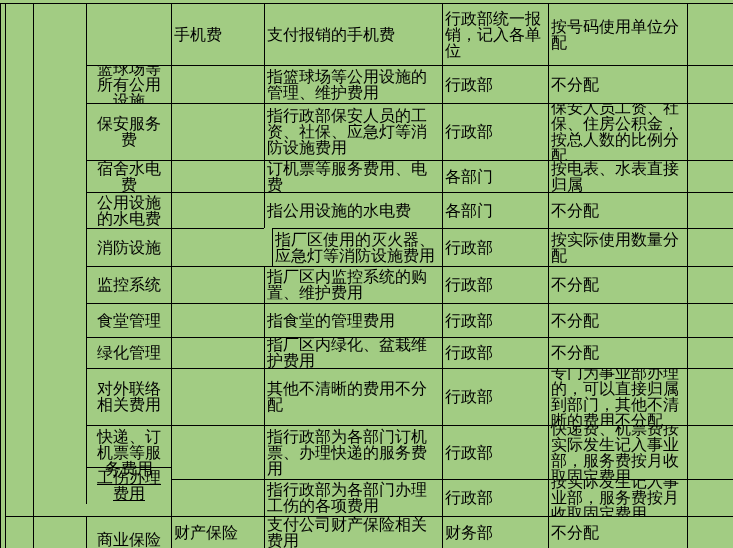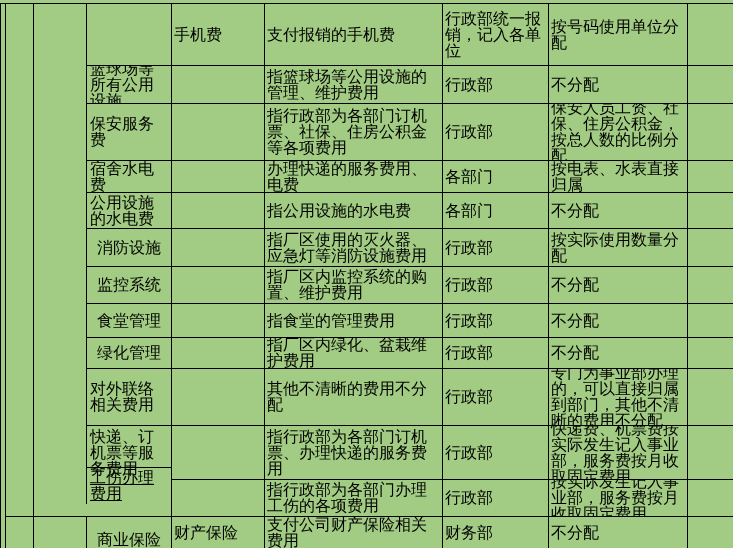--- a/index.html
+++ b/index.html
@@ -12,21 +12,21 @@
     overflow:hidden;
   }
   .cell{
     position:absolute;box-sizing:border-box;
     border-top:1px solid var(--grid,#000);
     border-left:1px solid var(--grid,#000);
     display:flex;align-items:center;
     line-height:16px;word-break:break-all;overflow:hidden;
   }
   .cell.left{padding:0 2px;text-align:left}
-  .cell.center{justify-content:center;text-align:left;padding:0 3px}
+  .cell.center{justify-content:center;text-align:center;padding:0 3px}
   .cell.bottom{align-items:flex-end}
 </style>
 </head>
 <body>
 
 <div id="sheet" style="--cell-bg: #a2cc83; --grid: #000000; --text: #000000;">
     <div class="cell left" style="left: 0px; top: 3px; width: 5px; height: 545px;"></div>
     <div class="cell left" style="left: 5px; top: 3px; width: 28px; height: 513px;"></div>
     <div class="cell left" style="left: 5px; top: 516px; width: 28px; height: 32px;"></div>
     <div class="cell left" style="left: 33px; top: 3px; width: 53px; height: 513px;"></div>
@@ -38,39 +38,39 @@
     <div class="cell left" style="left: 548px; top: 3px; width: 139px; height: 62px;">按号码使用单位分配</div>
     <div class="cell left" style="left: 687px; top: 3px; width: 46px; height: 62px;"></div>
     <div class="cell center" style="left: 86px; top: 65px; width: 85px; height: 38px;">篮球场等所有公用设施</div>
     <div class="cell left" style="left: 171px; top: 65px; width: 93px; height: 38px;"></div>
     <div class="cell left" style="left: 264px; top: 65px; width: 178px; height: 38px;">指篮球场等公用设施的管理、维护费用</div>
     <div class="cell left" style="left: 442px; top: 65px; width: 106px; height: 38px;">行政部</div>
     <div class="cell left" style="left: 548px; top: 65px; width: 139px; height: 38px;">不分配</div>
     <div class="cell left" style="left: 687px; top: 65px; width: 46px; height: 38px;"></div>
     <div class="cell center" style="left: 86px; top: 103px; width: 85px; height: 57px;">保安服务费</div>
     <div class="cell left" style="left: 171px; top: 103px; width: 93px; height: 57px;"></div>
-    <div class="cell left" style="left: 264px; top: 103px; width: 178px; height: 57px;">指行政部为各部门订机票、社保、住房公积金等各项费用</div>
+    <div class="cell left" style="left: 264px; top: 103px; width: 178px; height: 57px;">指行政部保安人员的工资、社保、应急灯等消防设施费用</div>
     <div class="cell left" style="left: 442px; top: 103px; width: 106px; height: 57px;">行政部</div>
     <div class="cell left" style="left: 548px; top: 103px; width: 139px; height: 57px;">保安人员工资、社保、住房公积金，按总人数的比例分配</div>
     <div class="cell left" style="left: 687px; top: 103px; width: 46px; height: 57px;"></div>
     <div class="cell center" style="left: 86px; top: 160px; width: 85px; height: 32px;">宿舍水电费</div>
     <div class="cell left" style="left: 171px; top: 160px; width: 93px; height: 32px;"></div>
-    <div class="cell left" style="left: 264px; top: 160px; width: 178px; height: 32px;">办理快递的服务费用、电费</div>
+    <div class="cell left" style="left: 264px; top: 160px; width: 178px; height: 32px;">订机票等服务费用、电费</div>
     <div class="cell left" style="left: 442px; top: 160px; width: 106px; height: 32px;">各部门</div>
     <div class="cell left" style="left: 548px; top: 160px; width: 139px; height: 32px;">按电表、水表直接归属</div>
     <div class="cell left" style="left: 687px; top: 160px; width: 46px; height: 32px;"></div>
     <div class="cell center" style="left: 86px; top: 192px; width: 85px; height: 36px;">公用设施的水电费</div>
     <div class="cell left" style="left: 171px; top: 192px; width: 93px; height: 36px;"></div>
     <div class="cell left" style="left: 264px; top: 192px; width: 178px; height: 36px;">指公用设施的水电费</div>
     <div class="cell left" style="left: 442px; top: 192px; width: 106px; height: 36px;">各部门</div>
     <div class="cell left" style="left: 548px; top: 192px; width: 139px; height: 36px;">不分配</div>
     <div class="cell left" style="left: 687px; top: 192px; width: 46px; height: 36px;"></div>
     <div class="cell center" style="left: 86px; top: 228px; width: 85px; height: 38px;">消防设施</div>
     <div class="cell left" style="left: 171px; top: 228px; width: 93px; height: 38px;"></div>
-    <div class="cell left" style="left: 264px; top: 228px; width: 178px; height: 38px;">指厂区使用的灭火器、应急灯等消防设施费用</div>
+    <div class="cell left" style="left: 272px; top: 228px; width: 178px; height: 38px;">指厂区使用的灭火器、应急灯等消防设施费用</div>
     <div class="cell left" style="left: 442px; top: 228px; width: 106px; height: 38px;">行政部</div>
     <div class="cell left" style="left: 548px; top: 228px; width: 139px; height: 38px;">按实际使用数量分配</div>
     <div class="cell left" style="left: 687px; top: 228px; width: 46px; height: 38px;"></div>
     <div class="cell center" style="left: 86px; top: 266px; width: 85px; height: 37px;">监控系统</div>
     <div class="cell left" style="left: 171px; top: 266px; width: 93px; height: 37px;"></div>
     <div class="cell left" style="left: 264px; top: 266px; width: 178px; height: 37px;">指厂区内监控系统的购置、维护费用</div>
     <div class="cell left" style="left: 442px; top: 266px; width: 106px; height: 37px;">行政部</div>
     <div class="cell left" style="left: 548px; top: 266px; width: 139px; height: 37px;">不分配</div>
     <div class="cell left" style="left: 687px; top: 266px; width: 46px; height: 37px;"></div>
     <div class="cell center" style="left: 86px; top: 303px; width: 85px; height: 34px;">食堂管理</div>

